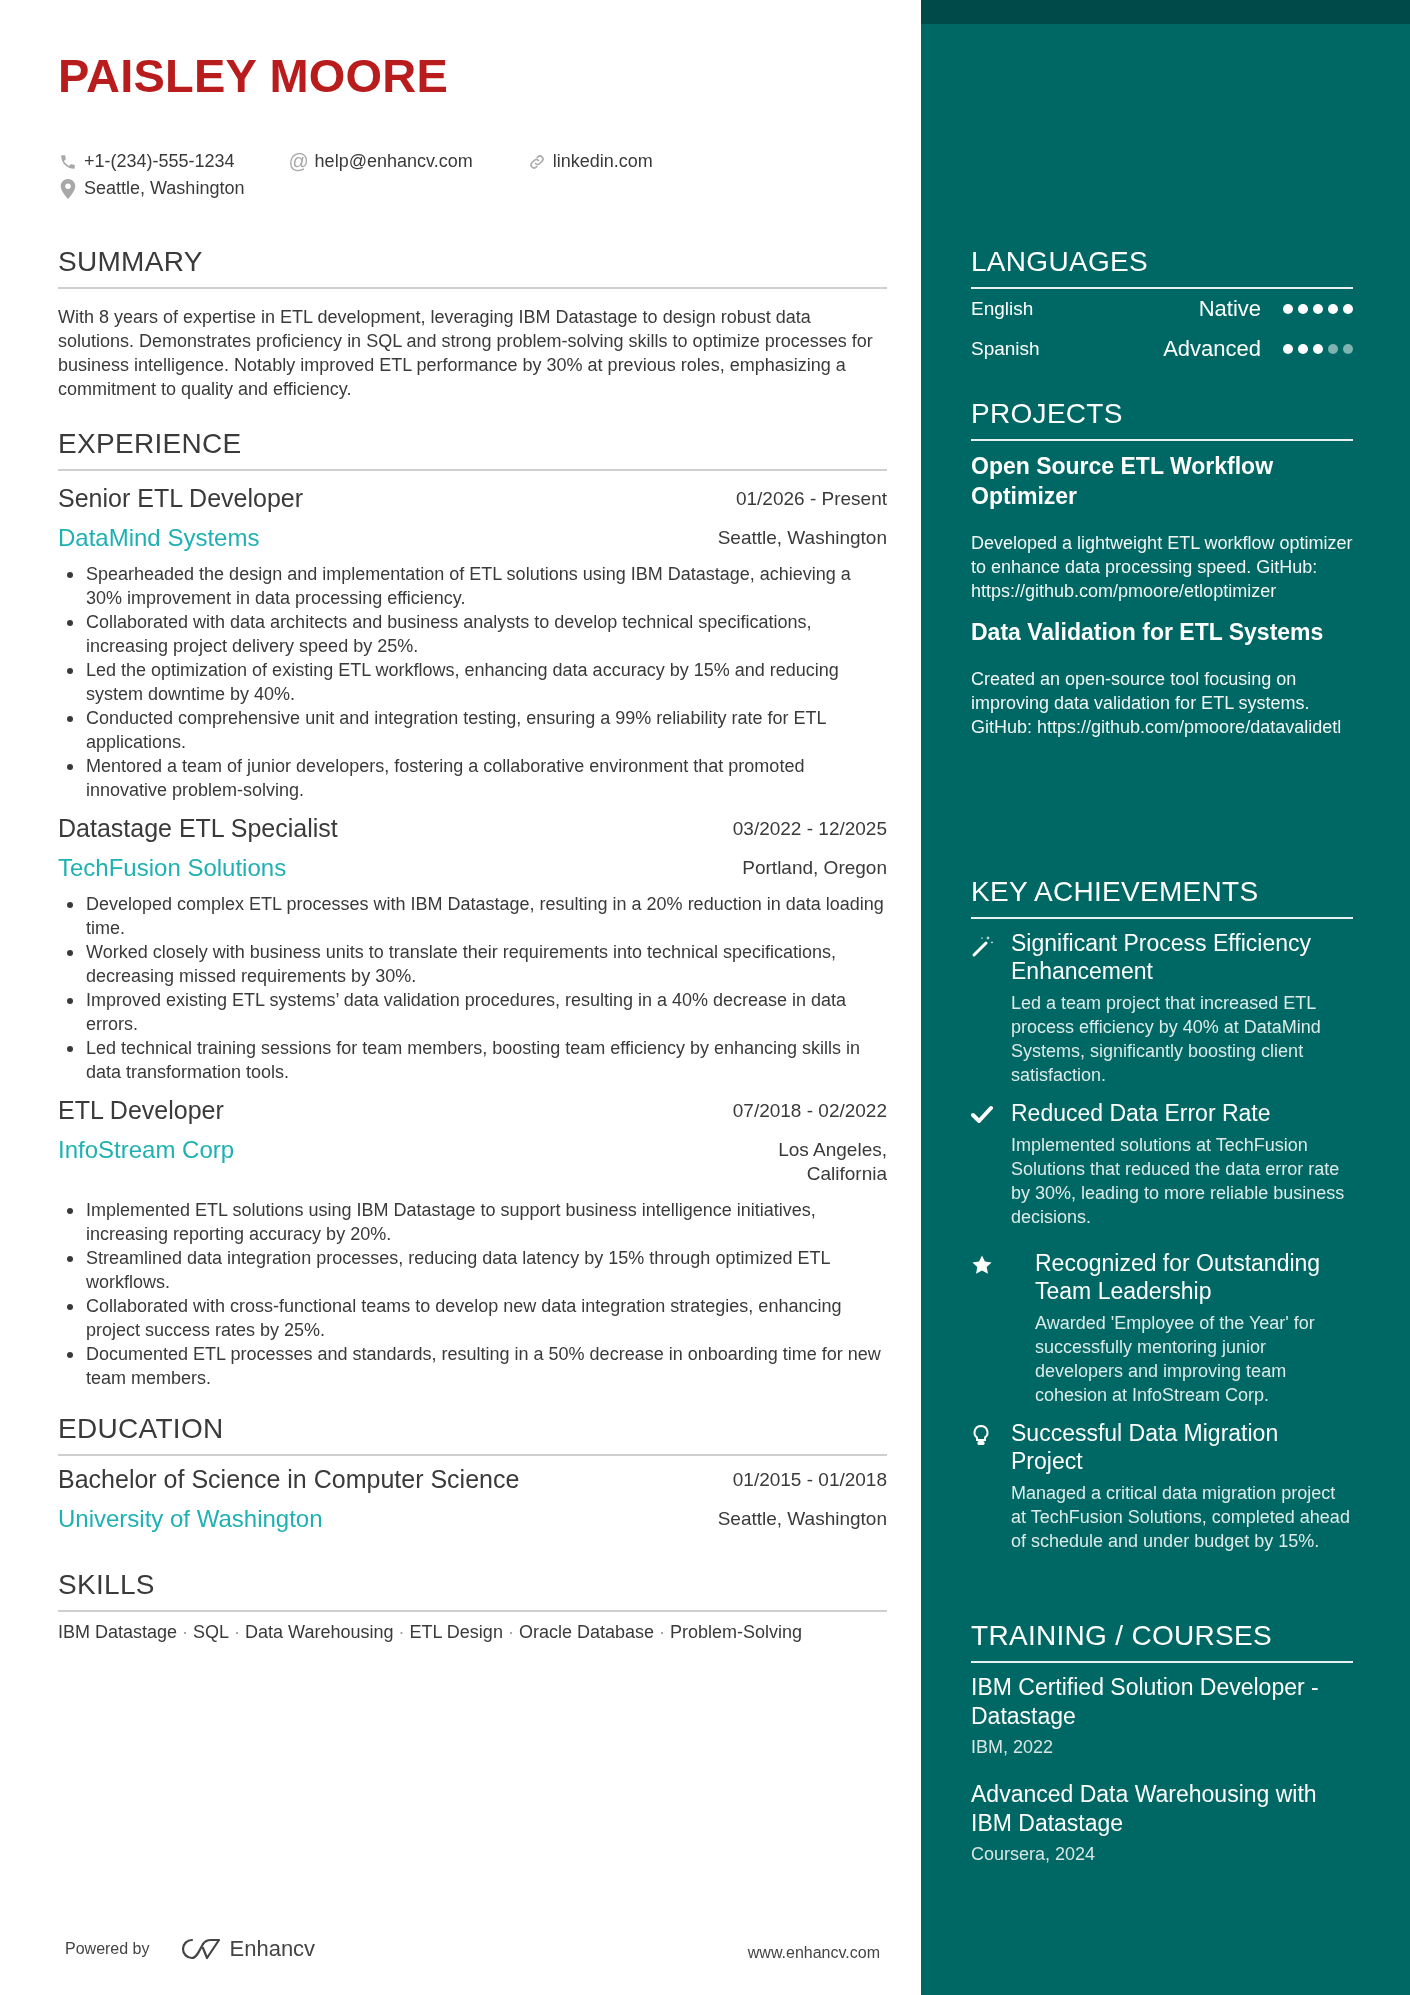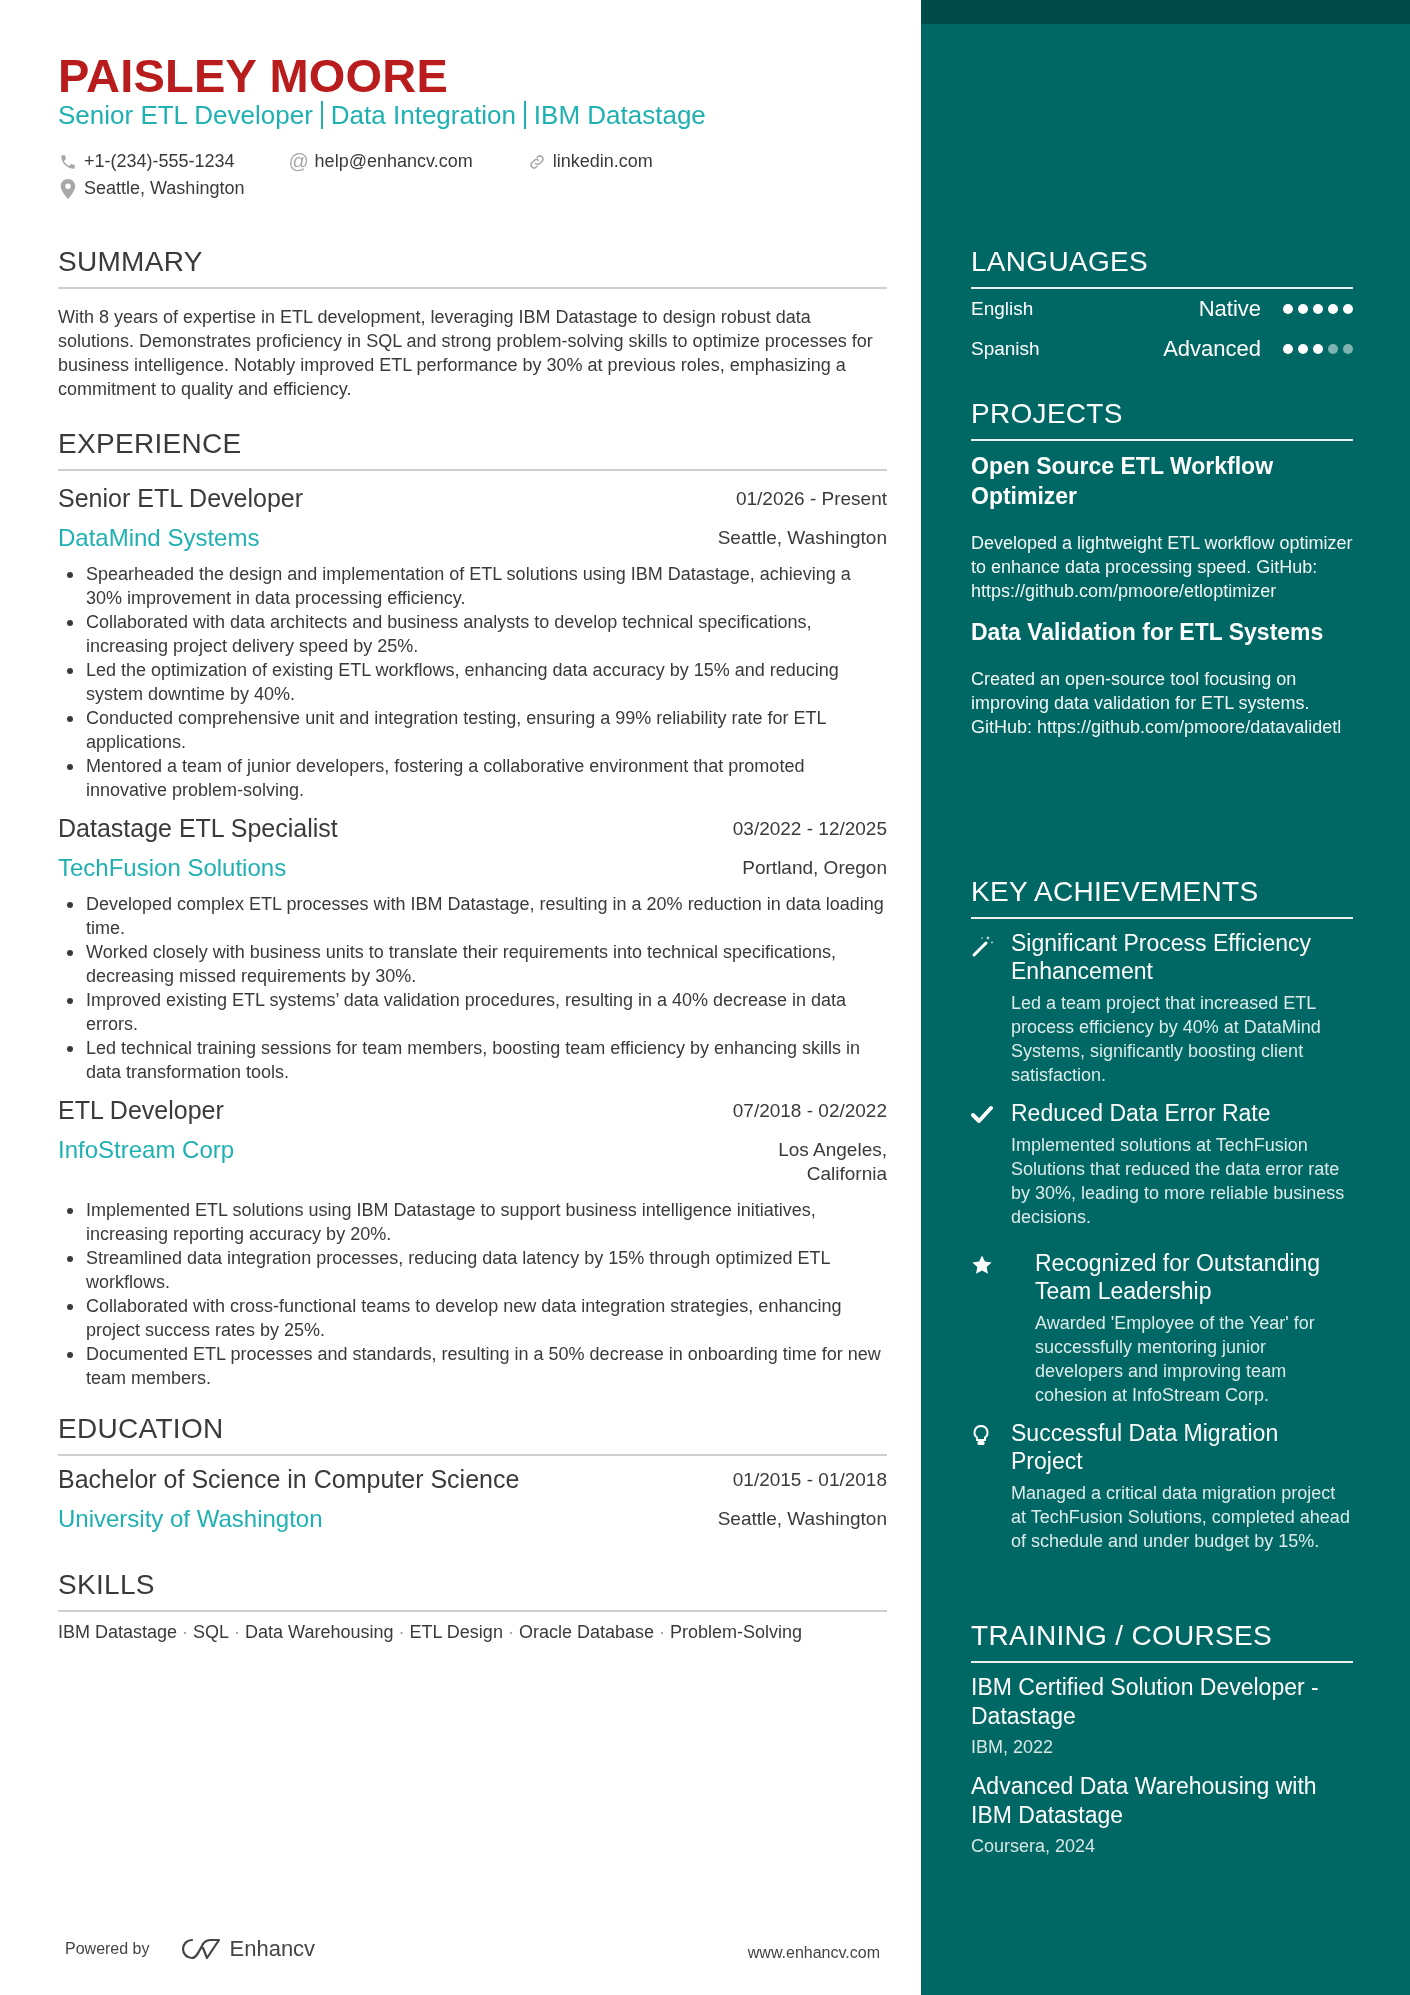--- a/index.html
+++ b/index.html
@@ -66,23 +66,20 @@
 
     .course-title { font-size: 23px; line-height: 29px; color: #fff; }
     .course-meta { font-size: 18px; color: #d6e7e5; margin-top: 6px; }
   </style>
 </head>
 <body>
 
 <div class="main">
 
   <div class="name">PAISLEY MOORE</div>
-  <div class="headline">
-    <span>Senior ETL Developer</span><span class="sep"></span><span>Data Integration</span><span class="sep"></span><span>IBM Datastage</span>
-  </div>
 
   <div class="contacts">
     <div class="contact-row">
       <span class="contact-item">
         <span class="ico">
           <svg width="18" height="18" viewBox="0 0 24 24">
               <path fill="#a8a8a8" d="M6.6 10.8c1.4 2.8 3.8 5.1 6.6 6.6l2.2-2.2c.3-.3.7-.4 1-.2 1.1.4 2.3.6 3.6.6.6 0 1 .4 1 1V20c0 .6-.4 1-1 1C10.6 21 3 13.4 3 4c0-.6.4-1 1-1h3.5c.6 0 1 .4 1 1 0 1.3.2 2.5.6 3.6.1.3 0 .7-.2 1L6.6 10.8z"></path>
             </svg>
         </span>
         <span>+1-(234)-555-1234</span>
@@ -313,18 +310,18 @@
     </div>
   </div>
 
   <div class="s-section" style="top:1620px;">
     <div class="s-title">TRAINING / COURSES</div>
     <div class="s-rule"></div>
     <div style="margin-top:10px;">
       <div class="course-title">IBM Certified Solution Developer - Datastage</div>
       <div class="course-meta">IBM, 2022</div>
     </div>
-    <div style="margin-top:14px;">
+    <div style="margin-top:22px;">
       <div class="course-title">Advanced Data Warehousing with IBM Datastage</div>
       <div class="course-meta">Coursera, 2024</div>
     </div>
   </div>
 </div>
 
 </body></html>

